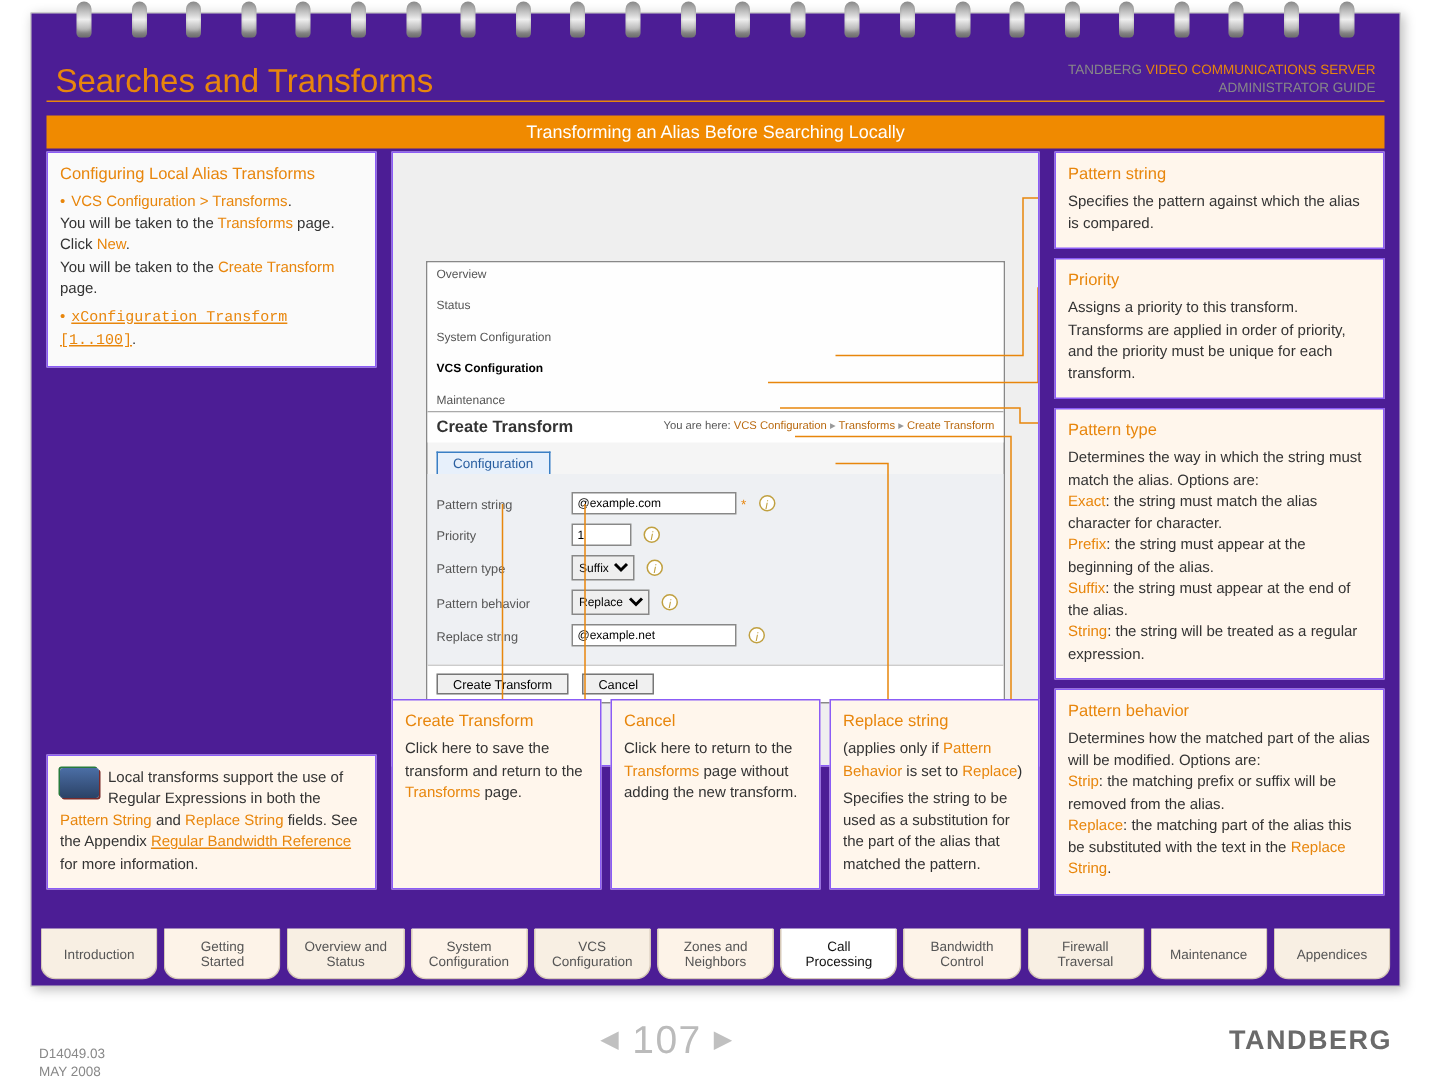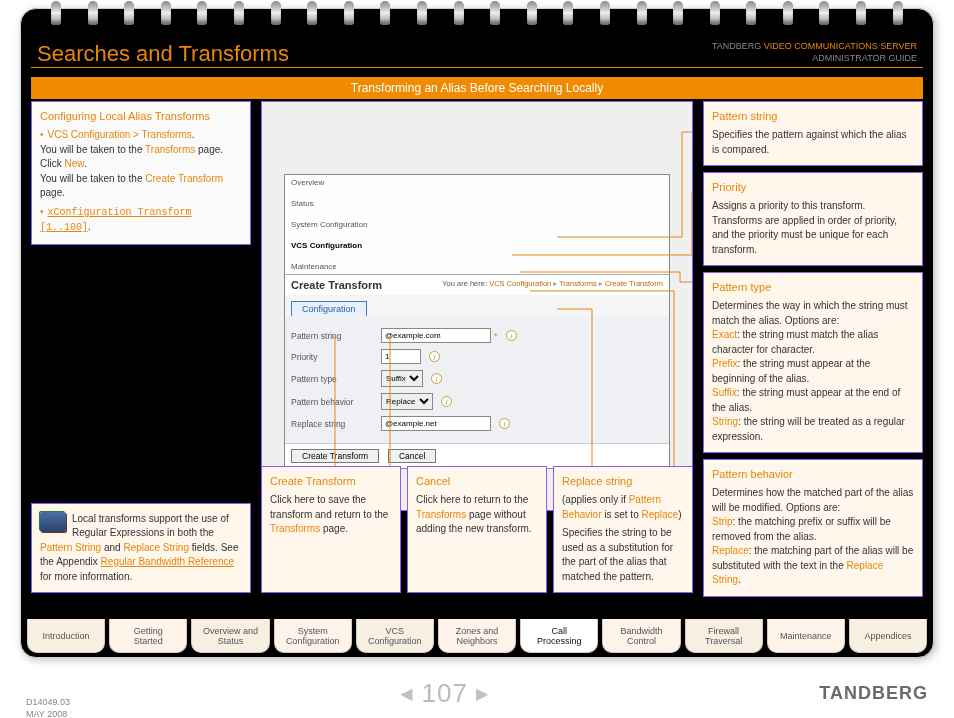--- a/index.html
+++ b/index.html
@@ -1,17 +1,17 @@
 <!DOCTYPE html>
 <html><head>
 <meta charset="utf-8">
 <style>
   * { box-sizing: border-box; margin: 0; padding: 0; }
   body { font-family: Arial, Helvetica, sans-serif; background: #fff; width: 954px; height: 718px; position: relative; font-size: 10px; color: #333; }
-  .notebook { position: absolute; top: 8px; left: 20px; right: 20px; bottom: 60px; border: 1px solid #ccc; border-radius: 16px; box-shadow: 2px 2px 8px rgba(0,0,0,0.25); background:#000000; }
+  .notebook { position: absolute; top: 8px; left: 20px; right: 20px; bottom: 60px; border: 1px solid #ccc; border-radius: 1px; box-shadow: 2px 2px 8px rgba(0,0,0,0.25); background:#4c1d95; }
   .spiral { position: absolute; top: -8px; left: 30px; right: 30px; height: 28px; display:flex; justify-content:space-between; }
   .coil { width: 10px; height: 24px; background: linear-gradient(#888,#eee,#888); border-radius: 5px 5px 3px 3px; box-shadow: inset 0 -4px 2px rgba(0,0,0,0.2); }
   .header { position: absolute; top: 28px; left: 10px; right: 10px; display:flex; justify-content:space-between; align-items:flex-start; padding: 4px 6px; }
   .page-title { color:#e8860c; font-size: 22px; font-weight: 300; }
   .guide-label { text-align:right; color:#888; font-size:9px; line-height:1.3; }
   .guide-label .hl { color:#e8860c; }
   .underline-orange { position:absolute; top:58px; left:10px; right:10px; border-bottom:1px solid #e8860c; }
   .orange-bar { position:absolute; top:68px; left:10px; right:10px; background:#f08a00; color:#fff; text-align:center; font-size:12px; padding:4px 0; }
   .content { position:absolute; top:92px; bottom:58px; left:10px; right:10px; }
   .left-col { position:absolute; left:0; top:0; width:220px; bottom:0; }
@@ -232,21 +232,21 @@
           <div><span class="ol">Prefix</span><span>: the string must appear at the beginning of the alias.</span></div>
           <div><span class="ol">Suffix</span><span>: the string must appear at the end of the alias.</span></div>
           <div><span class="ol">String</span><span>: the string will be treated as a regular expression.</span></div>
         </div>
       </div>
       <div class="panel cream">
         <div class="panel-title">Pattern behavior</div>
         <div class="desc">
           <div>Determines how the matched part of the alias will be modified. Options are:</div>
           <div><span class="ol">Strip</span><span>: the matching prefix or suffix will be removed from the alias.</span></div>
-          <div><span class="ol">Replace</span><span>: the matching part of the alias will be substituted with the text in the </span><span class="ol">Replace String</span><span>.</span></div>
+          <div><span class="ol">Replace</span><span>: the matching part of the alias this be substituted with the text in the </span><span class="ol">Replace String</span><span>.</span></div>
         </div>
       </div>
     </div>
   </div>
 
   <div class="bottom-tabs" id="bottom-tabs">
       <div class="btab">Introduction</div>
       <div class="btab alt">
         <span>Getting</span>
         <span>Started</span>

